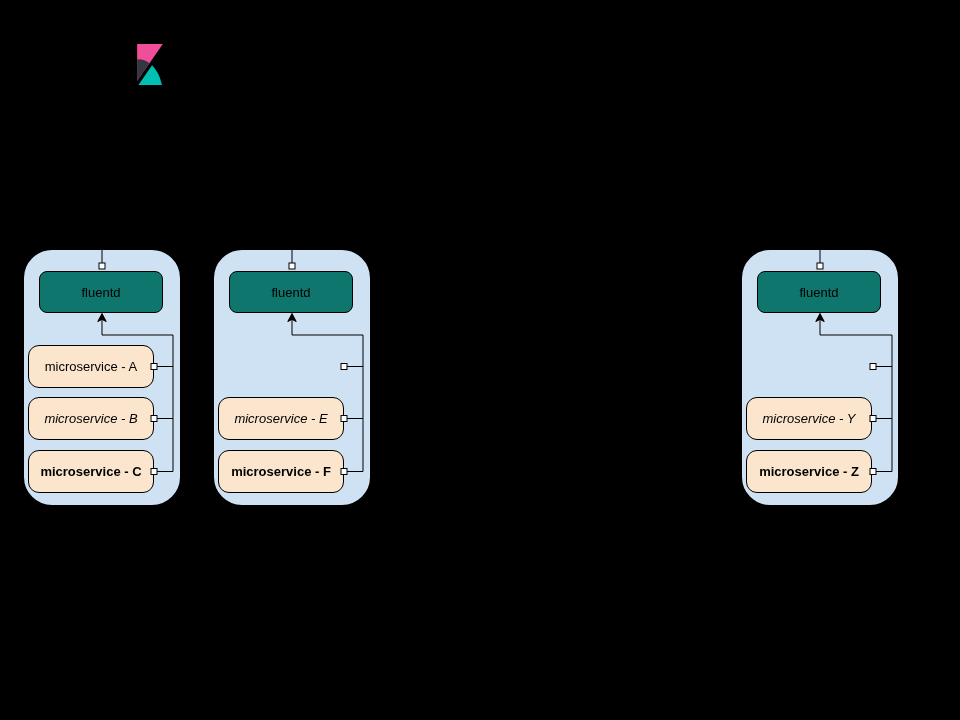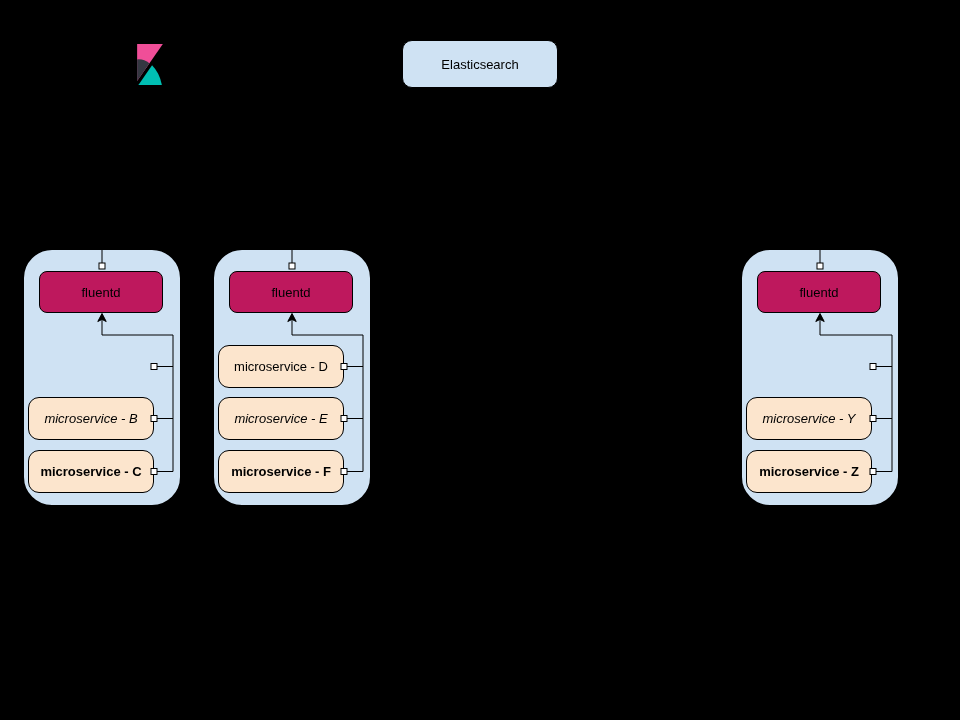--- a/index.html
+++ b/index.html
@@ -30,21 +30,21 @@
     position: absolute; top: 248px; width: 160px; height: 259px;
     background: #cfe2f3; border: 2px solid #000; border-radius: 30px;
     box-sizing: border-box;
   }
   .group-1 { left: 22px; }
   .group-2 { left: 212px; }
   .group-3 { left: 740px; }
 
   .fluentd {
     position: absolute; left: 15px; top: 21px; width: 124px; height: 42px;
-    background: #be185d; border: 1px solid #000; border-radius: 8px;
+    background: #0f766e; border: 1px solid #000; border-radius: 8px;
     box-sizing: border-box;
     display: flex; align-items: center; justify-content: center;
     font-size: 13px;
   }
   .ms {
     position: absolute; left: 4px; width: 126px; height: 43px;
     background: #fce5cd; border: 1px solid #000; border-radius: 11px;
     box-sizing: border-box;
     display: flex; align-items: center; justify-content: center;
     font-size: 13px;
@@ -66,42 +66,39 @@
 <body>
 
 <div class="canvas">
 
   <svg class="kibana-logo" viewBox="0 0 32 32" preserveAspectRatio="none" aria-hidden="true">
     <path fill="#F04E98" d="M4 0 V28.79 L28.94 0 Z"></path>
     <path fill="#343741" d="M4 12 V28.79 L15.91 15.05 A18.9 18.9 0 0 0 4 12 Z"></path>
     <path fill="#00BFB3" d="M18.48 16.66 L6.27 30.75 L5.19 32 H27.99 A28.1 28.1 0 0 0 18.48 16.66 Z"></path>
   </svg>
 
-  <div class="es-box">
-    <span>Elasticsearch</span>
-  </div>
 
   <div class="group group-1">
     <div class="fluentd">
       <span>fluentd</span>
+    </div>
+    <div class="ms ms-1">
+      <span>microservice - A</span>
     </div>
     <div class="ms ms-2">
       <span>microservice - B</span>
     </div>
     <div class="ms ms-3">
       <span>microservice - C</span>
     </div>
   </div>
 
   <div class="group group-2">
     <div class="fluentd">
       <span>fluentd</span>
-    </div>
-    <div class="ms ms-1">
-      <span>microservice - D</span>
     </div>
     <div class="ms ms-3">
       <span>microservice - F</span>
     </div>
     <div class="ms ms-2">
       <span>microservice - E</span>
     </div>
   </div>
 
   <div class="group group-3">

